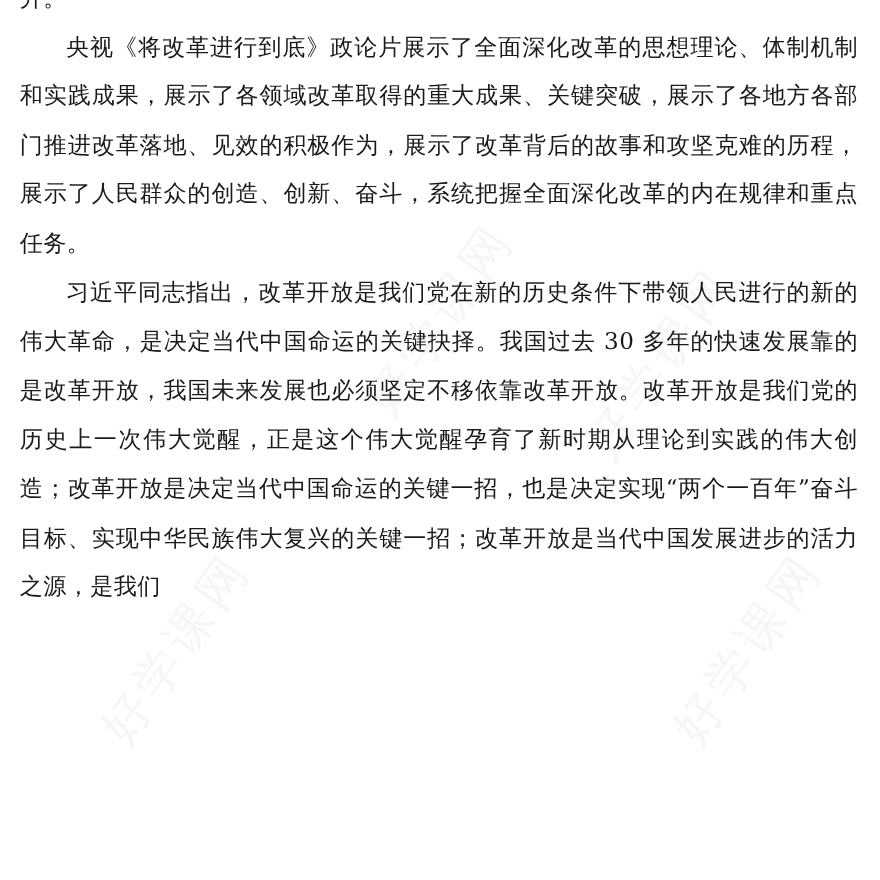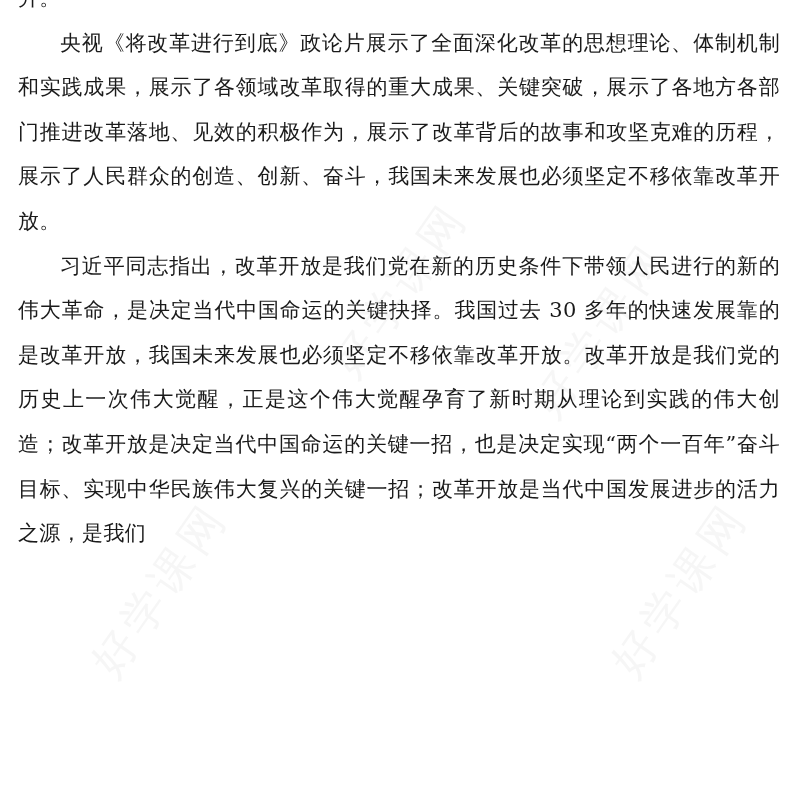--- a/index.html
+++ b/index.html
@@ -65,16 +65,16 @@
 
 <div class="page">
 
   <div class="watermark" style="left:300px; top:260px;">好学课网</div>
   <div class="watermark" style="left:500px; top:300px;">好学课网</div>
   <div class="watermark" style="left:60px; top:560px;">好学课网</div>
   <div class="watermark" style="left:580px; top:560px;">好学课网</div>
 
   <div class="content">
     <p class="para">升。</p>
-    <p class="para indent">央视《将改革进行到底》政论片展示了全面深化改革的思想理论、体制机制和实践成果，展示了各领域改革取得的重大成果、关键突破，展示了各地方各部门推进改革落地、见效的积极作为，展示了改革背后的故事和攻坚克难的历程，展示了人民群众的创造、创新、奋斗，我国未来发展也必须坚定不移依靠改革开放。</p>
+    <p class="para indent">央视《将改革进行到底》政论片展示了全面深化改革的思想理论、体制机制和实践成果，展示了各领域改革取得的重大成果、关键突破，展示了各地方各部门推进改革落地、见效的积极作为，展示了改革背后的故事和攻坚克难的历程，展示了人民群众的创造、创新、奋斗，系统把握全面深化改革的内在规律和重点任务。</p>
     <p class="para indent">习近平同志指出，改革开放是我们党在新的历史条件下带领人民进行的新的伟大革命，是决定当代中国命运的关键抉择。我国过去 30 多年的快速发展靠的是改革开放，我国未来发展也必须坚定不移依靠改革开放。改革开放是我们党的历史上一次伟大觉醒，正是这个伟大觉醒孕育了新时期从理论到实践的伟大创造；改革开放是决定当代中国命运的关键一招，也是决定实现“两个一百年”奋斗目标、实现中华民族伟大复兴的关键一招；改革开放是当代中国发展进步的活力之源，是我们</p>
   </div>
 </div>
 
 </body></html>

